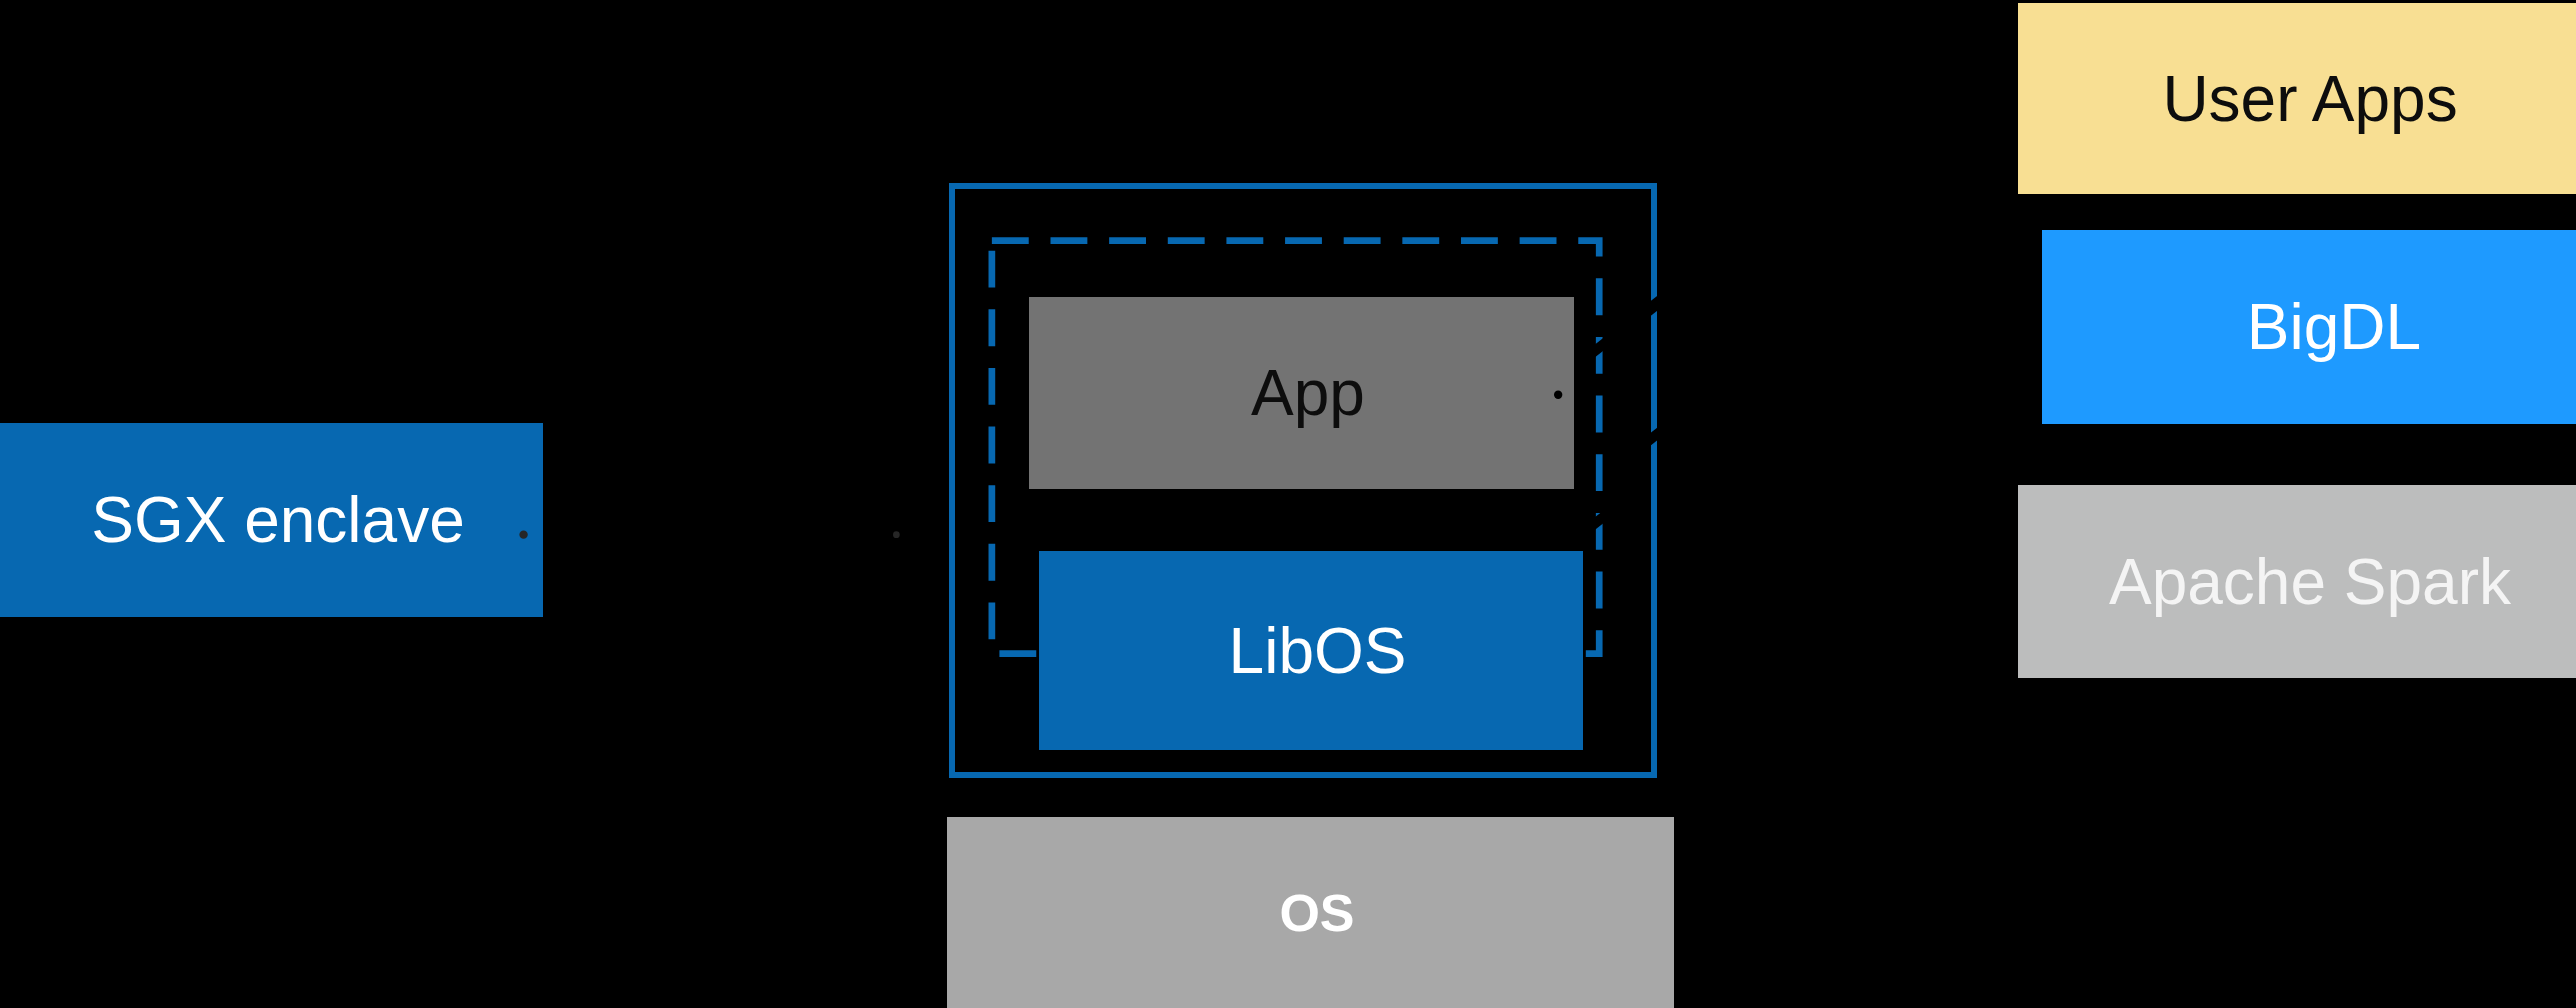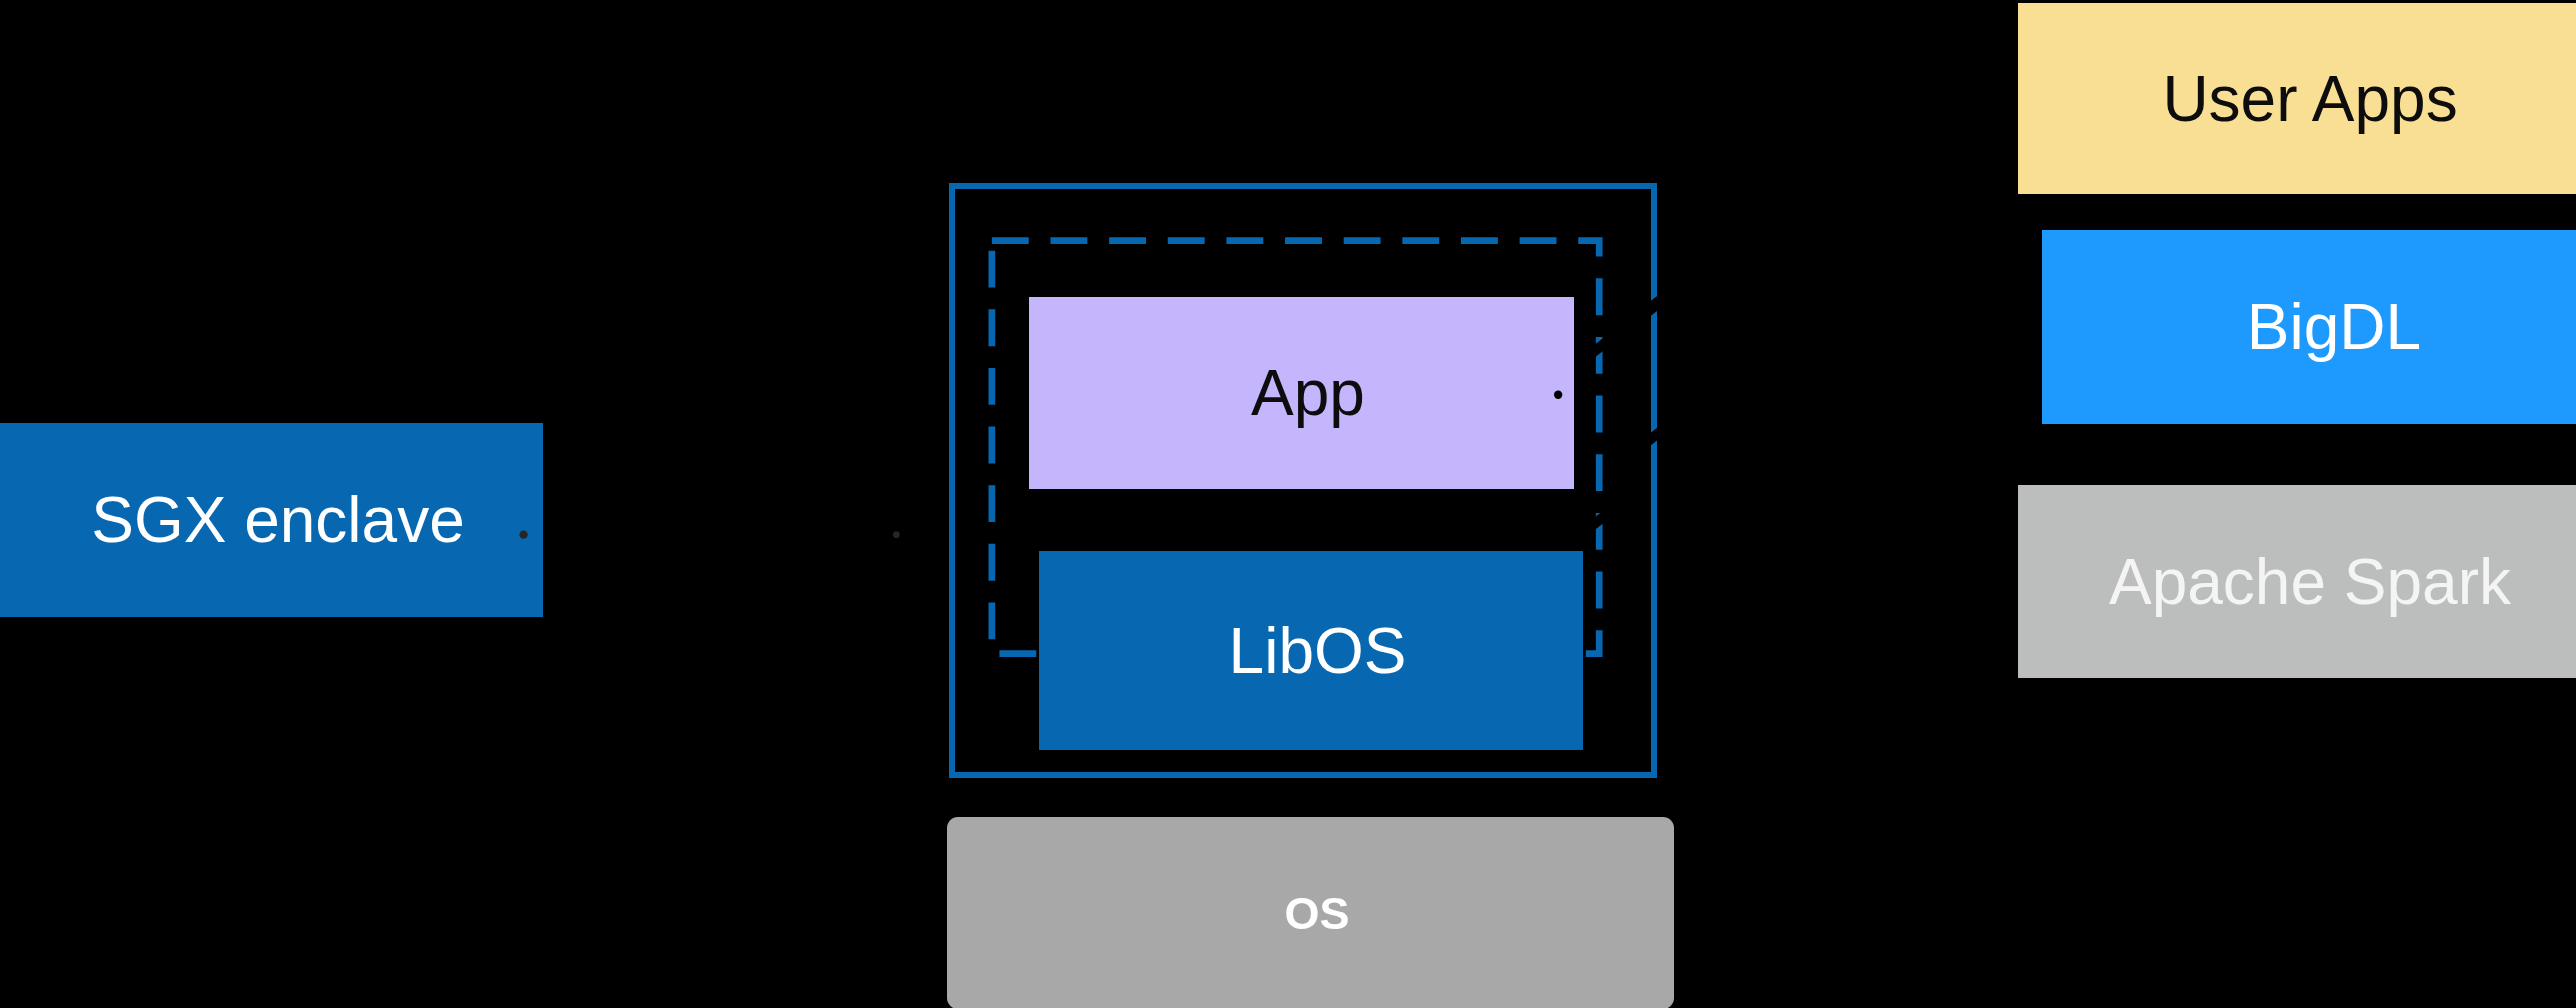--- a/index.html
+++ b/index.html
@@ -23,21 +23,21 @@
   
   .sgx{left:0;top:423px;width:530px;height:194px;}
 
   
   .enclave-outline{
     position:absolute;left:949px;top:183px;width:708px;height:595px;
     border:6.7px solid;box-sizing:border-box;background:transparent;
   }
   .app{left:1029px;top:297px;width:532px;height:192px;}
   .libos{left:1039px;top:551px;width:531px;height:199px;}
-  .os{left:947px;top:817px;width:714px;height:192px;font-weight:700;font-size:45px;border-radius:11px;}
+  .os{left:947px;top:817px;width:714px;height:192px;font-weight:700;font-size:52px;}
 
   
   .user-apps{left:2018px;top:3.4px;width:558px;height:191px;}
   .bigdl{left:2018px;top:230px;width:558px;height:194px;}
   .spark{left:2018px;top:485px;width:558px;height:193px;}
 </style>
 </head>
 <body>
 
 <div class="stage" style="background: rgb(0, 0, 0);">
@@ -45,21 +45,21 @@
   <div class="box sgx" style="background-color: rgb(7, 104, 177); color: rgb(255, 255, 255); text-align: right;">
     <span>SGX enclave</span>
   </div>
 
   <div class="enclave-outline" style="border-color: rgb(7, 104, 177);"></div>
 
   <svg class="svg-layer" viewBox="0 0 3075 1204" width="2576" height="1009">
     <rect x="1184" y="287" width="725" height="493" fill="none" stroke-width="8" stroke-dasharray="44 26" stroke="#0768B1"></rect>
   </svg>
 
-  <div class="box app" style="background-color: #c4b5fd; color: rgb(13, 13, 13);">
+  <div class="box app" style="background-color: #737373; color: rgb(13, 13, 13);">
     <span>App</span>
   </div>
 
   <div class="box libos" style="background-color: rgb(7, 104, 177); color: rgb(255, 255, 255);">
     <span>LibOS</span>
   </div>
 
   <div class="box os" style="background-color: rgb(168, 168, 168); color: rgb(255, 255, 255);">
     <span>OS</span>
   </div>

